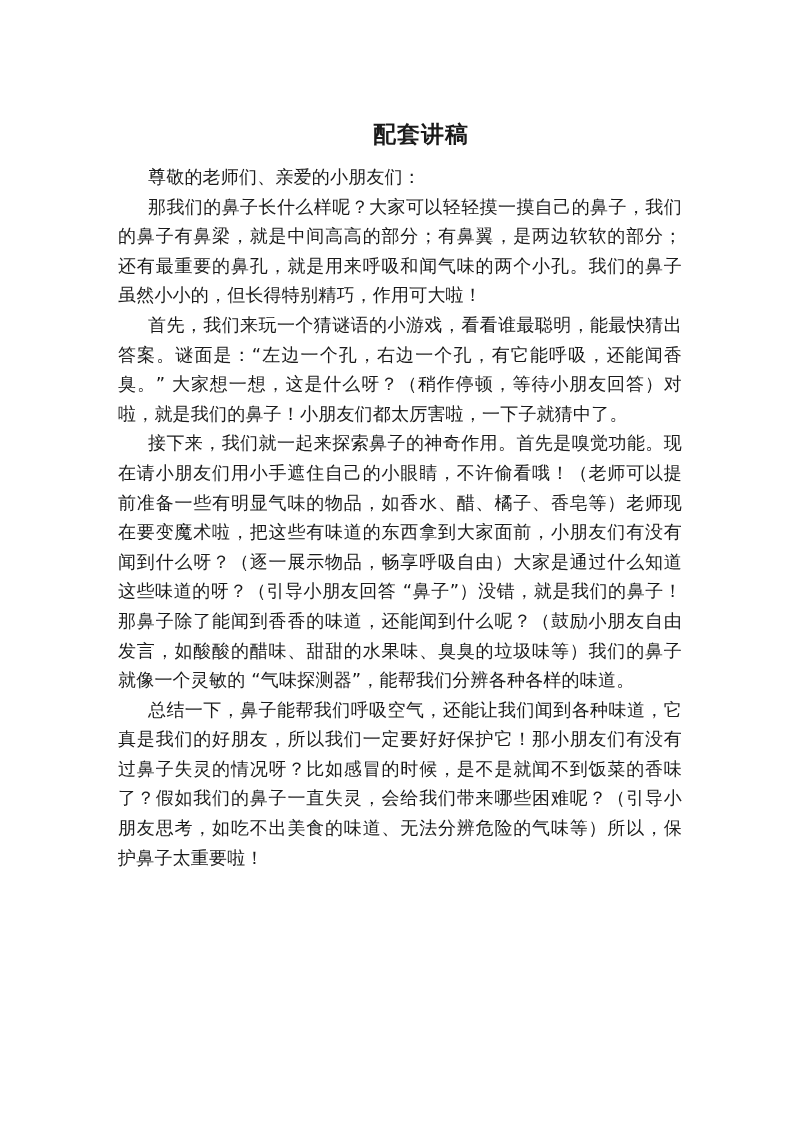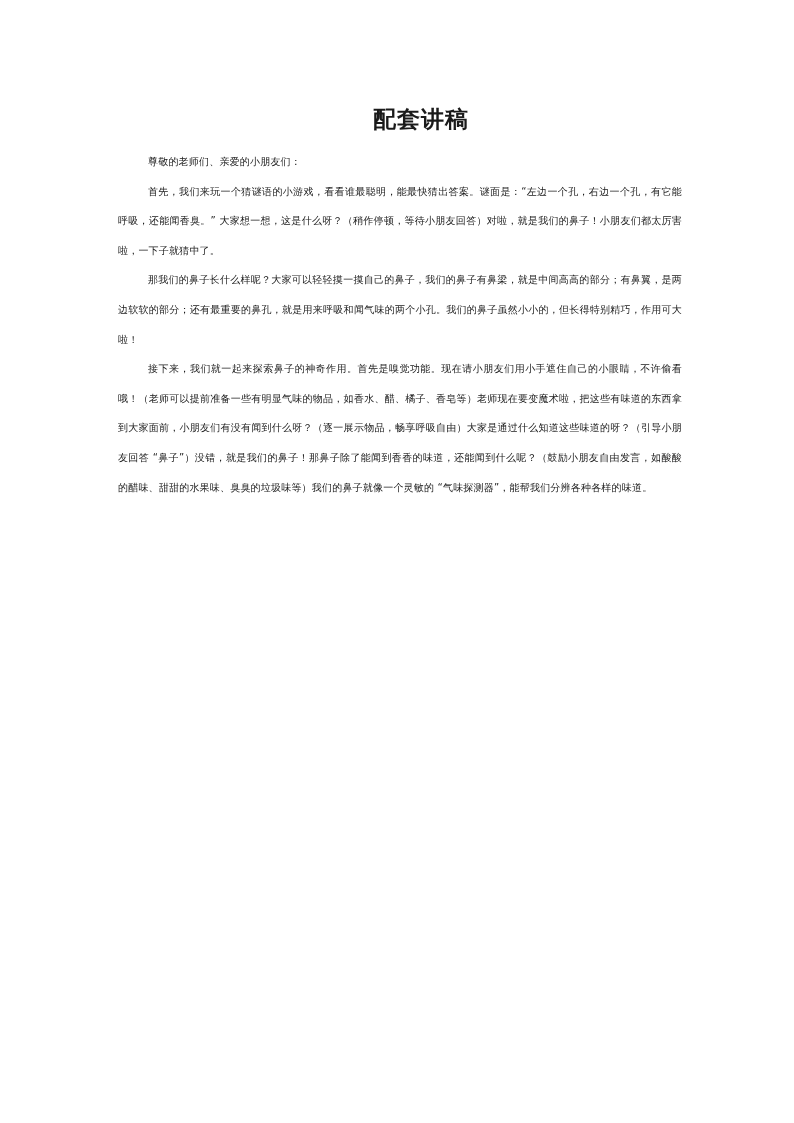--- a/index.html
+++ b/index.html
@@ -1,25 +1,26 @@
 <!DOCTYPE html>
 <html><head>
   <meta charset="utf-8">
   <style>
     html, body { margin: 0; padding: 0; background: #ffffff; }
     body { width: 794px; height: 1123px; position: relative; overflow: hidden;
            font-family: "DejaVu Sans", "Liberation Sans", sans-serif; color: #1a1a1a; }
     .page { position: absolute; left: 118px; top: 100px; width: 564px; }
     .title { text-align: center; font-size: 23px; font-weight: bold; letter-spacing: 1px;
-             margin: 1px 0 10px 0; line-height: 36px; padding-left: 42px; }
-    .para { font-size: 10px; line-height: 29.6px; margin: 0; text-indent: 30px;
+             margin: 16px 0 10px 0; line-height: 36px; padding-left: 42px; }
+    .para { font-size: 18px; line-height: 29.6px; margin: 0; text-indent: 30px;
             text-align: justify; letter-spacing: 0.2px; }
   </style>
 </head>
 <body>
 
 <div class="page">
   <h1 class="title">配套讲稿</h1>
   <p class="para">尊敬的老师们、亲爱的小朋友们：</p>
+  <p class="para">那我们的鼻子长什么样呢？大家可以轻轻摸一摸自己的鼻子，我们的鼻子有鼻梁，就是中间高高的部分；有鼻翼，是两边软软的部分；还有最重要的鼻孔，就是用来呼吸和闻气味的两个小孔。我们的鼻子虽然小小的，但长得特别精巧，作用可大啦！</p>
   <p class="para">首先，我们来玩一个猜谜语的小游戏，看看谁最聪明，能最快猜出答案。谜面是：“左边一个孔，右边一个孔，有它能呼吸，还能闻香臭。” 大家想一想，这是什么呀？（稍作停顿，等待小朋友回答）对啦，就是我们的鼻子！小朋友们都太厉害啦，一下子就猜中了。</p>
-  <p class="para">那我们的鼻子长什么样呢？大家可以轻轻摸一摸自己的鼻子，我们的鼻子有鼻梁，就是中间高高的部分；有鼻翼，是两边软软的部分；还有最重要的鼻孔，就是用来呼吸和闻气味的两个小孔。我们的鼻子虽然小小的，但长得特别精巧，作用可大啦！</p>
   <p class="para">接下来，我们就一起来探索鼻子的神奇作用。首先是嗅觉功能。现在请小朋友们用小手遮住自己的小眼睛，不许偷看哦！（老师可以提前准备一些有明显气味的物品，如香水、醋、橘子、香皂等）老师现在要变魔术啦，把这些有味道的东西拿到大家面前，小朋友们有没有闻到什么呀？（逐一展示物品，畅享呼吸自由）大家是通过什么知道这些味道的呀？（引导小朋友回答 “鼻子”）没错，就是我们的鼻子！那鼻子除了能闻到香香的味道，还能闻到什么呢？（鼓励小朋友自由发言，如酸酸的醋味、甜甜的水果味、臭臭的垃圾味等）我们的鼻子就像一个灵敏的 “气味探测器”，能帮我们分辨各种各样的味道。</p>
+  <p class="para">总结一下，鼻子能帮我们呼吸空气，还能让我们闻到各种味道，它真是我们的好朋友，所以我们一定要好好保护它！那小朋友们有没有过鼻子失灵的情况呀？比如感冒的时候，是不是就闻不到饭菜的香味了？假如我们的鼻子一直失灵，会给我们带来哪些困难呢？（引导小朋友思考，如吃不出美食的味道、无法分辨危险的气味等）所以，保护鼻子太重要啦！</p>
 </div>
 
 </body></html>

